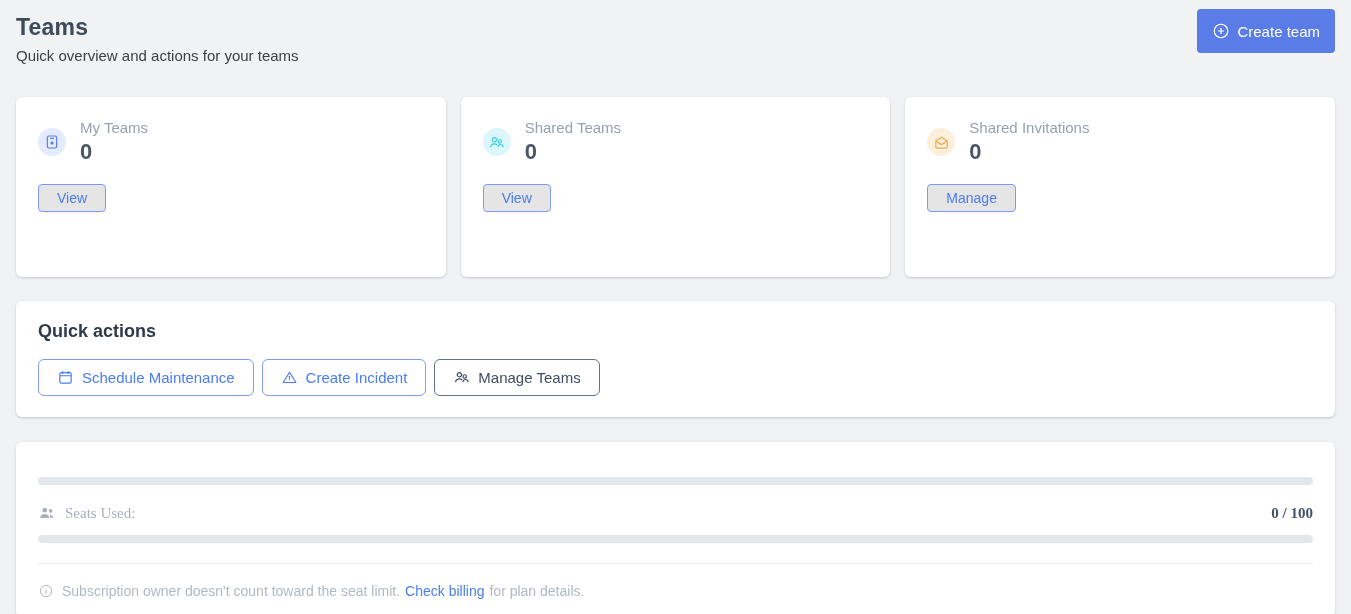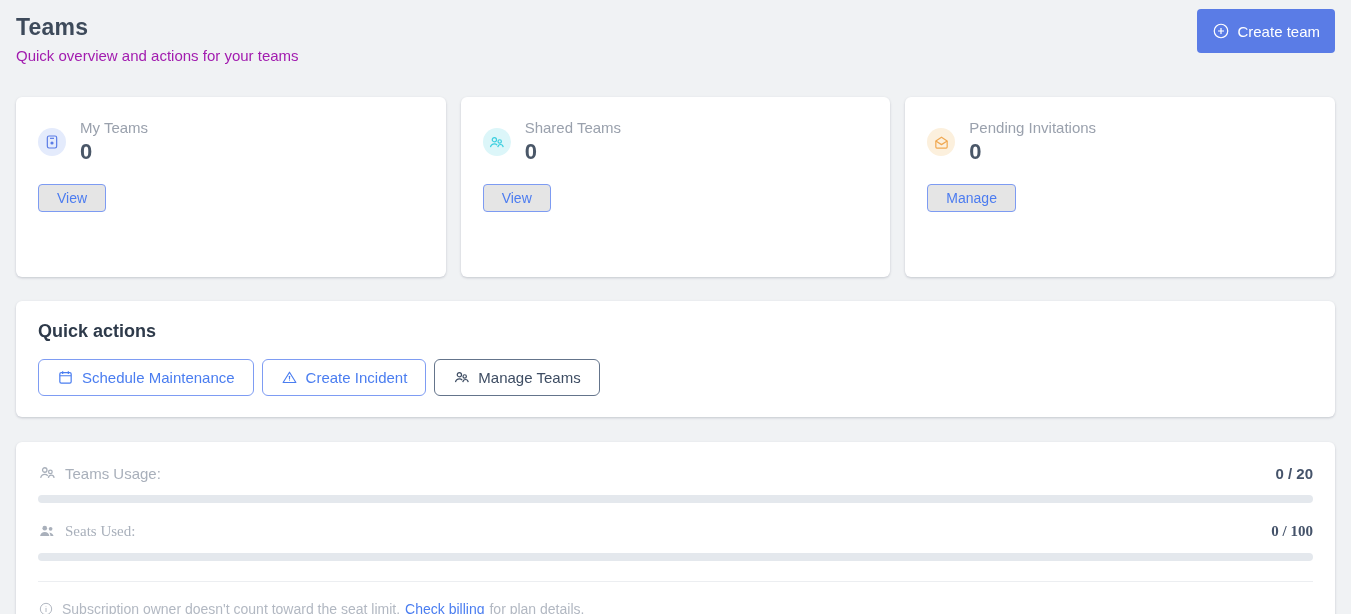--- a/index.html
+++ b/index.html
@@ -6,21 +6,21 @@
   html,body { width:1351px; height:614px; overflow:hidden; }
   body {
     background:#f0f2f4;
     font-family:"Liberation Sans", sans-serif;
     color:#3d4a5a;
   }
   .page { padding:14px 16px 0; position:relative; }
 
   
   .page-title { font-size:23px; font-weight:700; color:#3d4a5a; letter-spacing:.2px; }
-  .page-subtitle { font-size:15px; color:#a21caf; margin-top:6px; }
+  .page-subtitle { font-size:15px; color:#404040; margin-top:6px; }
   .create-team-btn {
     position:absolute; top:9px; right:16px;
     height:44px; padding:0 15px;
     background:#5a7ce6; color:#fff;
     border:none; border-radius:4px;
     font-size:15px; font-family:inherit;
     display:flex; align-items:center; gap:7px;
     cursor:pointer;
   }
   .create-team-btn svg { display:block; }
@@ -149,21 +149,21 @@
 
     <div class="stat-card">
       <div class="stat-head">
         <span class="badge-circle" style="background: rgb(252, 240, 221); color: rgb(240, 168, 81);">
           <svg width="17" height="17" viewBox="0 0 24 24" fill="none" stroke="currentColor" stroke-width="1.7" stroke-linejoin="round">
             <path d="M4 10l8-5.5L20 10v8.5a1.5 1.5 0 01-1.5 1.5h-13A1.5 1.5 0 014 18.5z"></path>
             <path d="M4 10l8 5 8-5"></path>
           </svg>
         </span>
         <div>
-          <div class="stat-label">Pending Invitations</div>
+          <div class="stat-label">Shared Invitations</div>
           <div class="stat-value">0</div>
         </div>
       </div>
       <button class="stat-action-btn">Manage</button>
     </div>
 
   </div>
 
   <div class="quick-actions-card">
     <div class="qa-title">Quick actions</div>
@@ -200,34 +200,20 @@
           </svg>
         </span>
         <span>Manage Teams</span>
       </button>
 
     </div>
   </div>
 
   <div class="usage-card">
 
-    <div class="usage-row">
-      <div class="usage-label">
-        <span>
-          <svg width="18" height="18" viewBox="0 0 24 24" fill="none" stroke="currentColor" stroke-width="1.7">
-            <circle cx="9" cy="8" r="3"></circle>
-            <path d="M3.5 18.5c.7-2.9 2.8-4.6 5.5-4.6 1.6 0 3 .6 4 1.7"></path>
-            <circle cx="16.5" cy="10.5" r="2.4"></circle>
-            <path d="M13.8 18.5c.5-2.3 2-3.7 4-3.7s3.3 1.4 3.7 3.7"></path>
-          </svg>
-        </span>
-        <span>Teams Usage:</span>
-      </div>
-      <span class="usage-value">0 / 20</span>
-    </div>
     <div class="progress-track">
       <div class="progress-fill" style="width: 0%;"></div>
     </div>
 
     <div class="usage-row row-gap">
       <div class="usage-label">
         <span>
           <svg width="18" height="18" viewBox="0 0 24 24" fill="currentColor">
             <circle cx="9" cy="8.2" r="3.1"></circle>
             <path d="M2.8 18.6c.6-3.2 3-5.2 6.2-5.2s5.6 2 6.2 5.2z"></path>

